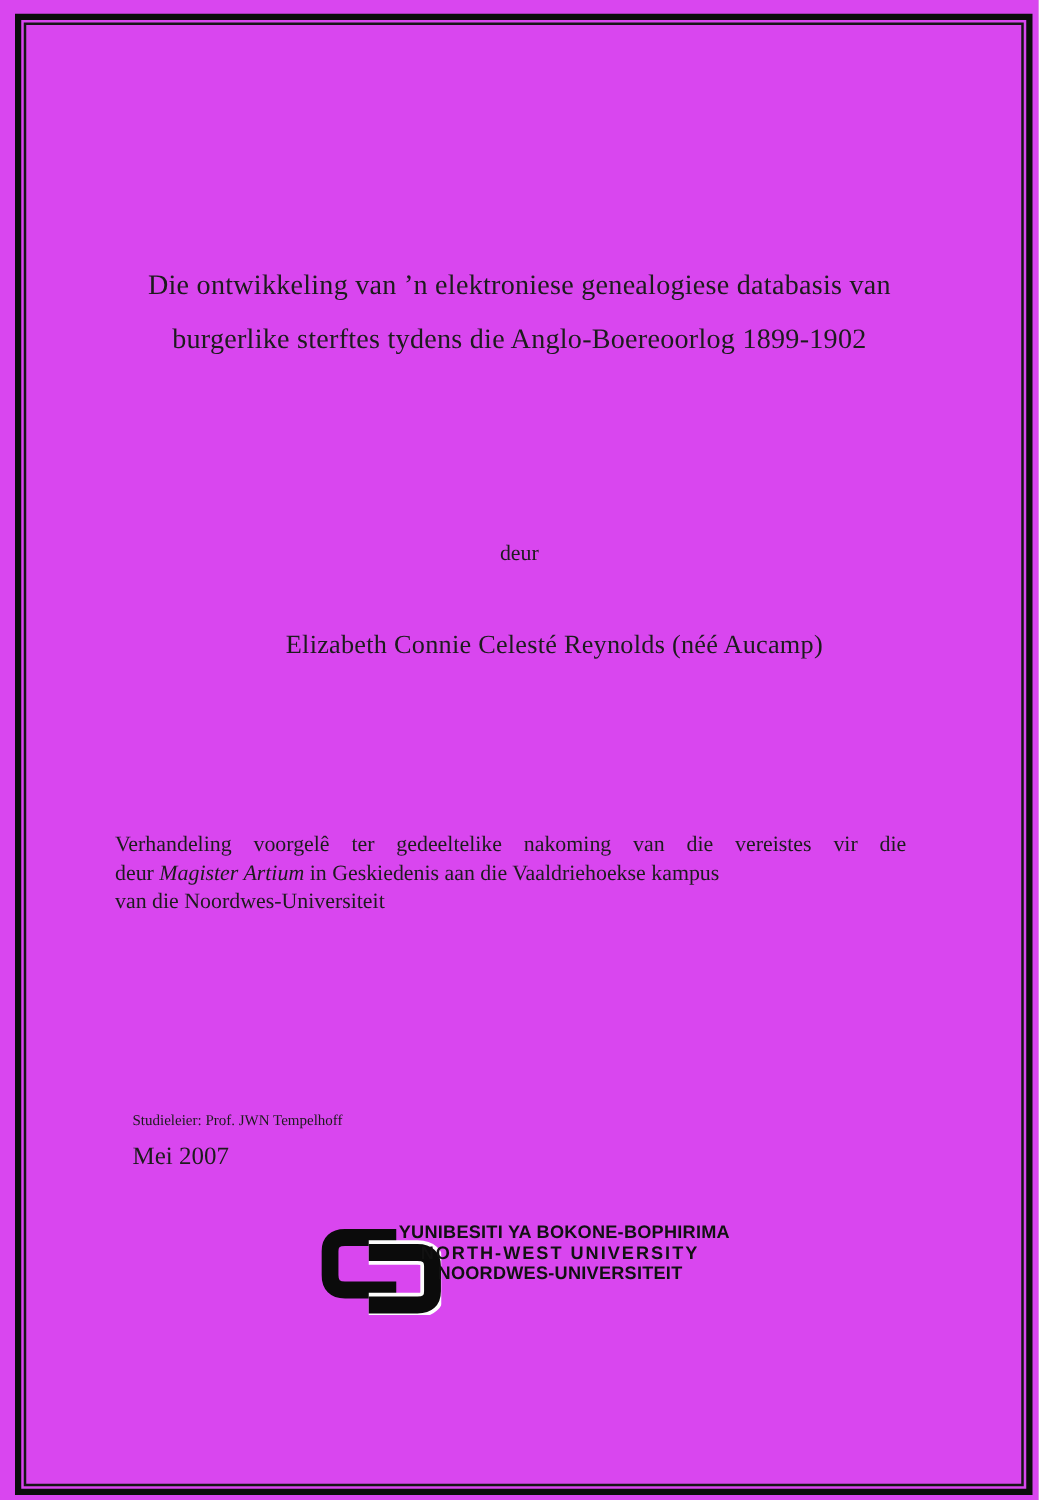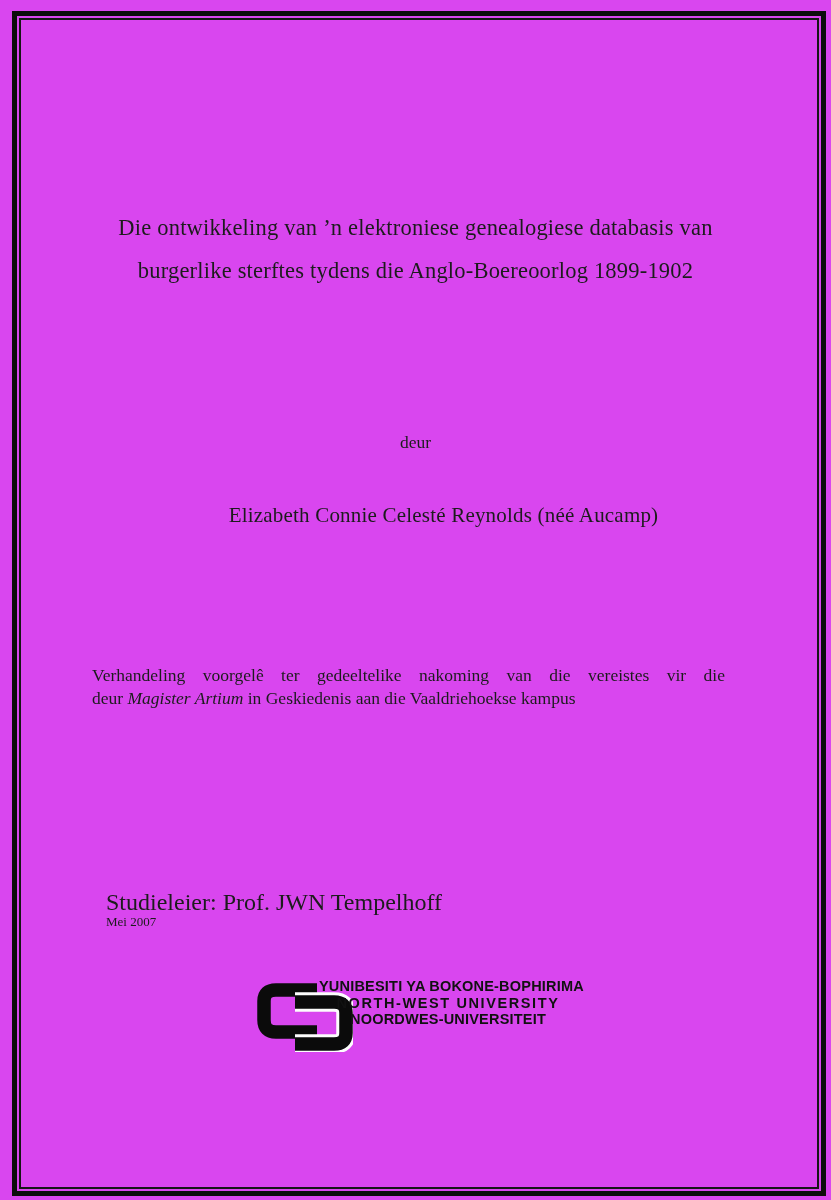--- a/index.html
+++ b/index.html
@@ -54,26 +54,26 @@
     line-height: 22.6px;
   }
   .statement .justified {
     text-align: justify;
     text-align-last: justify;
   }
   .statement .italic { font-style: italic; text-align: right; }
   .supervisor {
     position: absolute;
     top: 889px; left: 106px;
-    font-size: 24px;
+    font-size: 12px;
   }
   .dateline {
     position: absolute;
     top: 914px; left: 106px;
-    font-size: 13px;
+    font-size: 20px;
   }
   .logo {
     position: absolute;
     left: 257px; top: 972px;
     width: 330px; height: 82px;
   }
   .logo-mark {
     position: absolute;
     left: 0; top: 4px;
   }
@@ -104,20 +104,21 @@
   <div class="title-line title-line1">Die ontwikkeling van ’n elektroniese genealogiese databasis van</div>
   <div class="title-line title-line2">burgerlike sterftes tydens die Anglo-Boereoorlog 1899-1902</div>
 
   <div class="byline">deur</div>
 
   <div class="author">Elizabeth Connie Celesté Reynolds (néé Aucamp)</div>
 
   <div class="statement">
     <div class="justified">Verhandeling voorgelê ter gedeeltelike nakoming van die vereistes vir die</div>
     <div><span>deur </span><span class="italic">Magister Artium</span><span> in Geskiedenis aan die Vaaldriehoekse kampus</span></div>
+    <div>van die Noordwes-Universiteit</div>
   </div>
 
   <div class="supervisor">Studieleier: Prof. JWN Tempelhoff</div>
 
   <div class="dateline">Mei 2007</div>
 
   <div class="logo">
     <svg class="logo-mark" width="96" height="76" viewBox="0 0 96 76" xmlns="http://www.w3.org/2000/svg">
 
       <path d="M 60 14 H 19 Q 7 14 7 25 V 44 Q 7 56 19 56 H 60" fill="none" stroke="#0b0b0b" stroke-width="13.5"></path>

